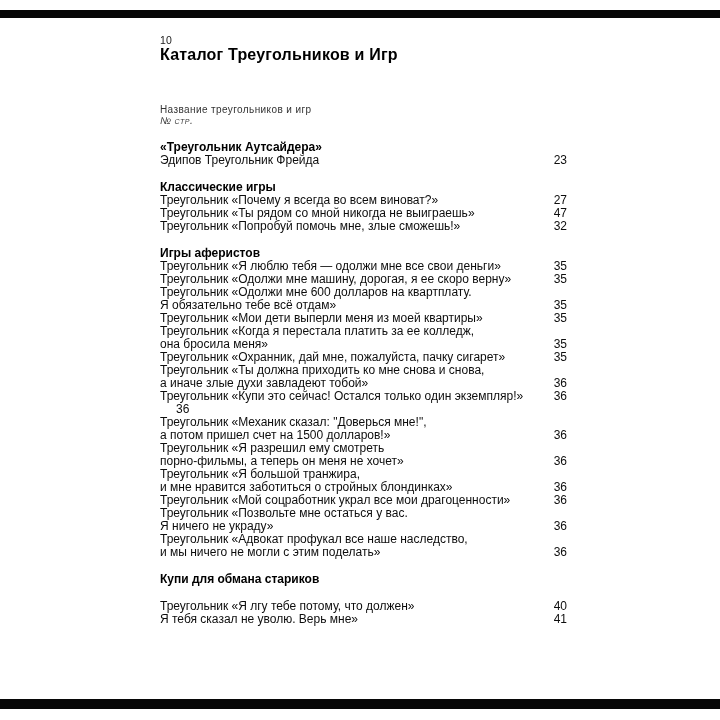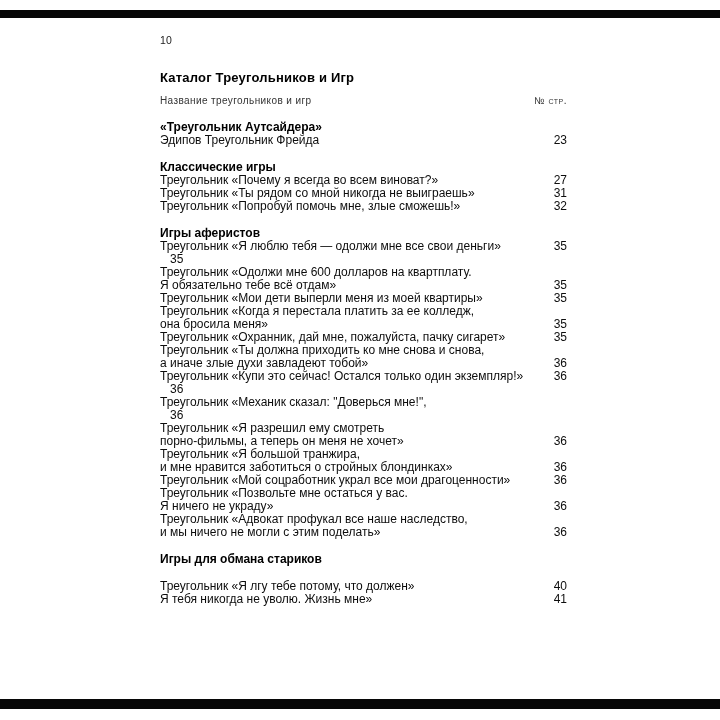--- a/index.html
+++ b/index.html
@@ -18,43 +18,42 @@
 
   .content { position:absolute; left:160px; top:34px; width:407px; }
 
   .running-header {
     display:flex; align-items:baseline; gap:16px;
     font-size:10.5px; color:#333; letter-spacing:0.2px;
   }
   .running-header .pgnum { color:#222; }
 
   .page-title {
-    margin-top:24px;
-    font-size:13px; font-weight:bold; color:#000;
+    font-size:16px; font-weight:bold; color:#000;
     letter-spacing:0.2px;
   }
 
   .col-head {
-    margin-top:10px;
+    margin-top:40px;
     display:flex; justify-content:space-between; align-items:baseline;
-    font-size:10px; color:#333; letter-spacing:0.4px;
+    font-size:10px; color:#333; letter-spacing:0.4px;flex-direction:column;
   }
-  .col-head .right { font-variant:small-caps; letter-spacing:0.5px; }
+  .col-head .right { font-variant:small-caps; letter-spacing:0.5px;font-style:italic; }
 
   .toc { margin-top:15px; font-size:12px; line-height:13px; color:#0d0d0d; }
 
   .section + .section { margin-top:14px; }
 
   .sec-heading { font-weight:bold; color:#000; }
 
   .row {
     display:flex; justify-content:space-between; align-items:flex-end;
   }
   .row-text { white-space:nowrap; }
-  .row-page { margin-left:10px; }
+  .row-page { margin-left:16px; }
 </style>
 </head>
 <body>
 
 <div class="page">
   <div class="black-bar top"></div>
 
   <div class="content">
     <div class="running-header">
       <span class="pgnum">10</span>
@@ -76,34 +75,35 @@
           </div>
         </div>
         <div class="section">
           <div class="sec-heading">Классические игры</div>
           <div class="row">
             <span class="row-text">Треугольник «Почему я всегда во всем виноват?»</span>
             <span class="row-page">27</span>
           </div>
           <div class="row">
             <span class="row-text">Треугольник «Ты рядом со мной никогда не выиграешь»</span>
-            <span class="row-page">31</span>
+            <span class="row-page">47</span>
           </div>
           <div class="row">
             <span class="row-text">Треугольник «Попробуй помочь мне, злые сможешь!»</span>
             <span class="row-page">32</span>
           </div>
         </div>
         <div class="section">
           <div class="sec-heading">Игры аферистов</div>
           <div class="row">
             <span class="row-text">Треугольник «Я люблю тебя — одолжи мне все свои деньги»</span>
             <span class="row-page">35</span>
           </div>
           <div class="row">
+            <span class="row-text">Треугольник «Одолжи мне машину, дорогая, я ее скоро верну»</span>
             <span class="row-page">35</span>
           </div>
           <div class="row">
             <span class="row-text">Треугольник «Одолжи мне 600 долларов на квартплату.</span>
           </div>
           <div class="row">
             <span class="row-text">Я обязательно тебе всё отдам»</span>
             <span class="row-page">35</span>
           </div>
           <div class="row">
@@ -132,20 +132,21 @@
             <span class="row-text">Треугольник «Купи это сейчас! Остался только один экземпляр!»</span>
             <span class="row-page">36</span>
           </div>
           <div class="row">
             <span class="row-page">36</span>
           </div>
           <div class="row">
             <span class="row-text">Треугольник «Механик сказал: "Доверься мне!",</span>
           </div>
           <div class="row">
+            <span class="row-text">а потом пришел счет на 1500 долларов!»</span>
             <span class="row-page">36</span>
           </div>
           <div class="row">
             <span class="row-text">Треугольник «Я разрешил ему смотреть</span>
           </div>
           <div class="row">
             <span class="row-text">порно-фильмы, а теперь он меня не хочет»</span>
             <span class="row-page">36</span>
           </div>
           <div class="row">
@@ -168,29 +169,29 @@
           </div>
           <div class="row">
             <span class="row-text">Треугольник «Адвокат профукал все наше наследство,</span>
           </div>
           <div class="row">
             <span class="row-text">и мы ничего не могли с этим поделать»</span>
             <span class="row-page">36</span>
           </div>
         </div>
         <div class="section">
-          <div class="sec-heading">Игры для обмана стариков</div>
+          <div class="sec-heading">Купи для обмана стариков</div>
         </div>
         <div class="section">
           <div class="row">
             <span class="row-text">Треугольник «Я лгу тебе потому, что должен»</span>
             <span class="row-page">40</span>
           </div>
           <div class="row">
-            <span class="row-text">Я тебя никогда не уволю. Жизнь мне»</span>
+            <span class="row-text">Я тебя сказал не уволю. Верь мне»</span>
             <span class="row-page">41</span>
           </div>
         </div>
       </div>
   </div>
 
   <div class="black-bar bottom"></div>
 </div>
 
 </body></html>

